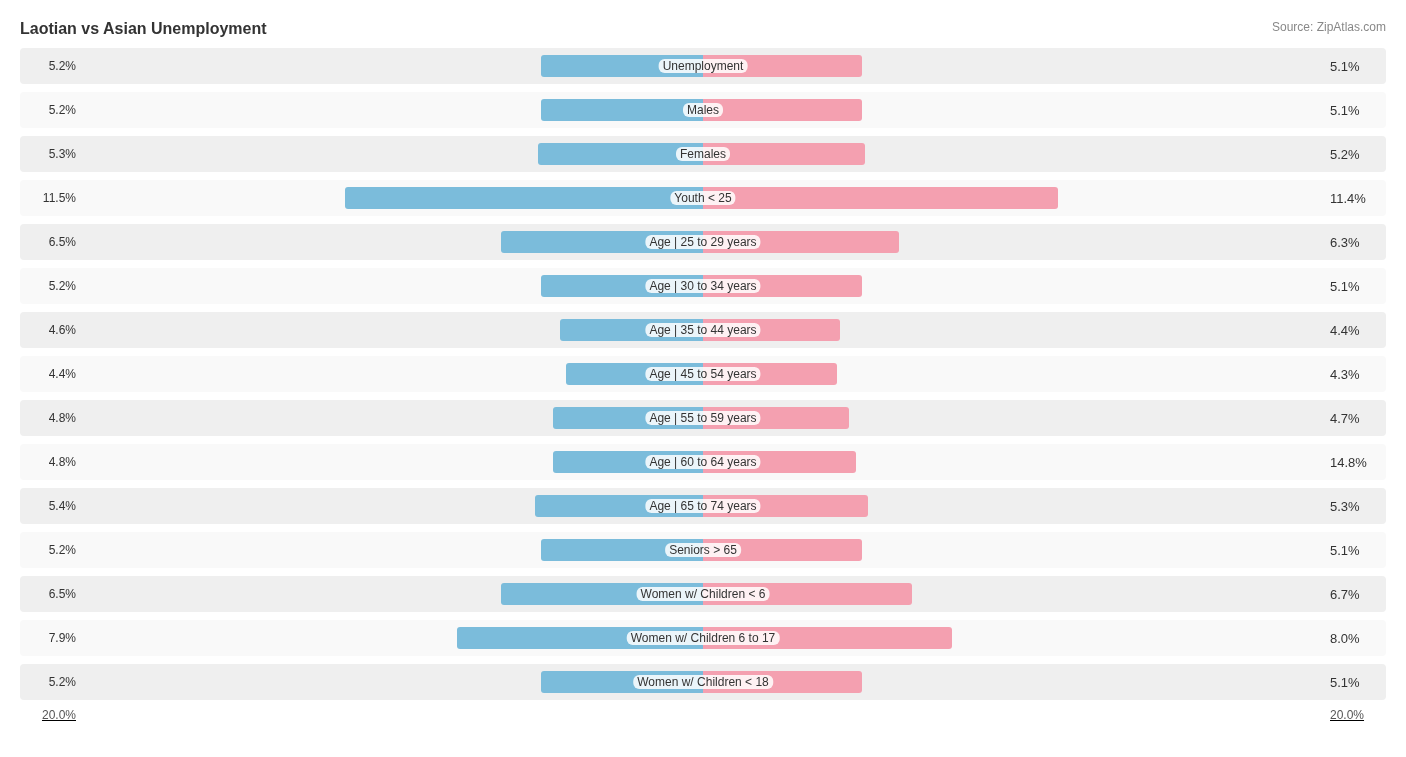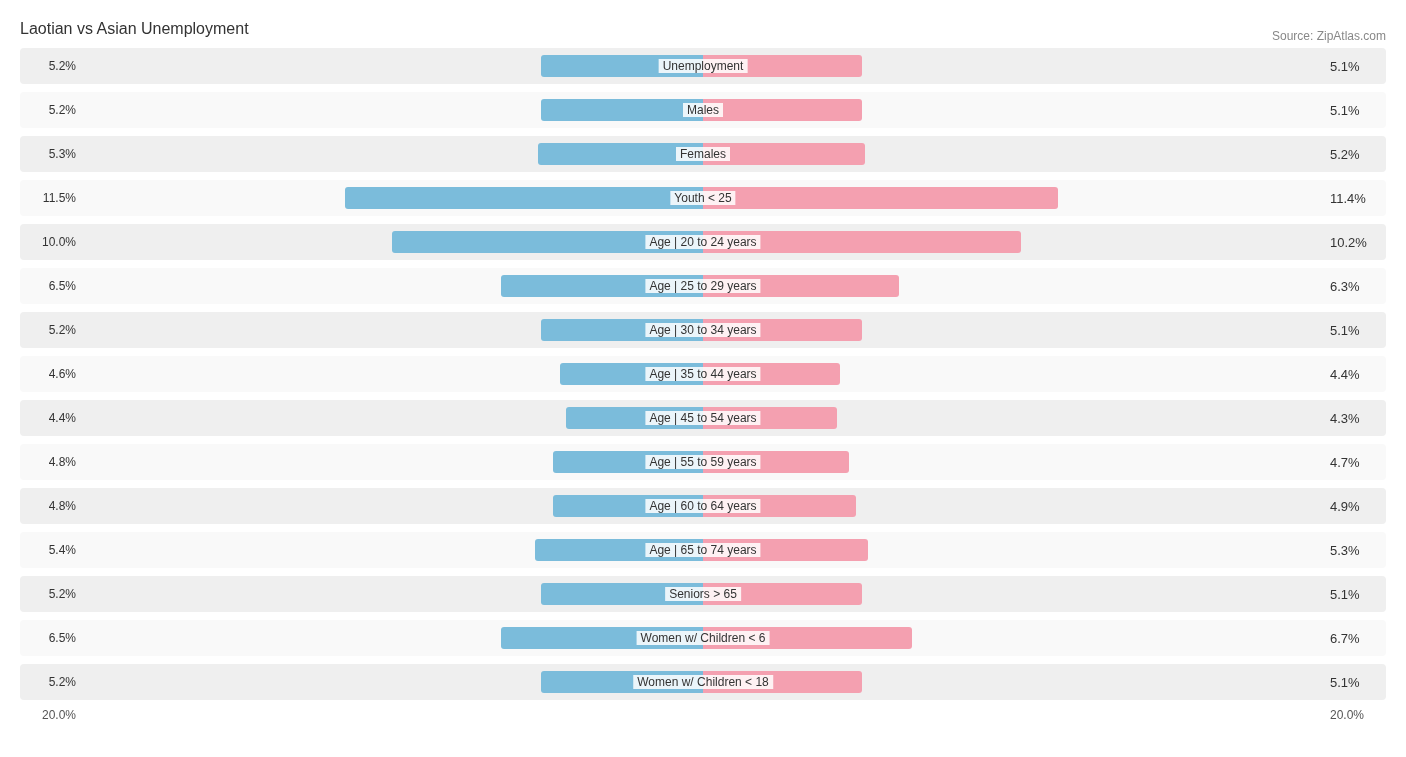--- a/index.html
+++ b/index.html
@@ -9,27 +9,27 @@
       width: 1406px;
       min-height: 757px;
       padding: 20px;
     }
     .chart-container {
       width: 100%;
       position: relative;
     }
     .chart-title {
       font-size: 16px;
-      font-weight: normal;
+      font-weight: bold;
       color: #333;
       margin-bottom: 4px;
     }
     .source-text {
       position: absolute;
-      top: 9px;
+      top: 0;
       right: 0;
       font-size: 12px;
       color: #888;
     }
     .chart-area {
       width: 100%;
       margin-top: 10px;
     }
     .row {
       display: flex;
@@ -104,37 +104,38 @@
     .label-center {
       position: absolute;
       left: 50%;
       transform: translateX(-50%);
       font-size: 12px;
       color: #333;
       white-space: nowrap;
       z-index: 3;
       background: rgba(255,255,255,0.85);
       padding: 0 4px;
-      border-radius: 0;
+      border-radius: 6px;
       pointer-events: none;
     }
     .highlight-left .bar-left {
       background: #4a9ec8;
     }
     .highlight-right .bar-right {
       background: #e8607a;
     }
     .highlight-left .left-val,
     .highlight-left .label-center {
       font-weight: bold;
     }
     .axis-row {
       display: flex;
       align-items: center;
       margin-top: 6px;
+      text-decoration: underline;
     }
     .axis-left {
       width: 60px;
       text-align: right;
       font-size: 12px;
       color: #555;
       padding-right: 4px;
     }
     .axis-right {
       width: 60px;
@@ -208,33 +209,20 @@
             <div class="bar-left" style="width: 57.5%;"></div>
           </div>
           <div class="label-center">Youth &lt; 25</div>
           <div class="bar-right-wrap">
             <div class="bar-right" style="width: 57%;"></div>
           </div>
         </div>
         <div class="right-val">11.4%</div>
       </div>
       <div class="row">
-        <div class="left-val">10.0%</div>
-        <div class="bars-area">
-          <div class="bar-left-wrap">
-            <div class="bar-left" style="width: 50%;"></div>
-          </div>
-          <div class="label-center">Age | 20 to 24 years</div>
-          <div class="bar-right-wrap">
-            <div class="bar-right" style="width: 51%;"></div>
-          </div>
-        </div>
-        <div class="right-val">10.2%</div>
-      </div>
-      <div class="row">
         <div class="left-val">6.5%</div>
         <div class="bars-area">
           <div class="bar-left-wrap">
             <div class="bar-left" style="width: 32.5%;"></div>
           </div>
           <div class="label-center">Age | 25 to 29 years</div>
           <div class="bar-right-wrap">
             <div class="bar-right" style="width: 31.5%;"></div>
           </div>
         </div>
@@ -296,21 +284,21 @@
         <div class="left-val">4.8%</div>
         <div class="bars-area">
           <div class="bar-left-wrap">
             <div class="bar-left" style="width: 24%;"></div>
           </div>
           <div class="label-center">Age | 60 to 64 years</div>
           <div class="bar-right-wrap">
             <div class="bar-right" style="width: 24.5%;"></div>
           </div>
         </div>
-        <div class="right-val">4.9%</div>
+        <div class="right-val">14.8%</div>
       </div>
       <div class="row">
         <div class="left-val">5.4%</div>
         <div class="bars-area">
           <div class="bar-left-wrap">
             <div class="bar-left" style="width: 27%;"></div>
           </div>
           <div class="label-center">Age | 65 to 74 years</div>
           <div class="bar-right-wrap">
             <div class="bar-right" style="width: 26.5%;"></div>
@@ -336,20 +324,33 @@
         <div class="bars-area">
           <div class="bar-left-wrap">
             <div class="bar-left" style="width: 32.5%;"></div>
           </div>
           <div class="label-center">Women w/ Children &lt; 6</div>
           <div class="bar-right-wrap">
             <div class="bar-right" style="width: 33.5%;"></div>
           </div>
         </div>
         <div class="right-val">6.7%</div>
+      </div>
+      <div class="row">
+        <div class="left-val">7.9%</div>
+        <div class="bars-area">
+          <div class="bar-left-wrap">
+            <div class="bar-left" style="width: 39.5%;"></div>
+          </div>
+          <div class="label-center">Women w/ Children 6 to 17</div>
+          <div class="bar-right-wrap">
+            <div class="bar-right" style="width: 40%;"></div>
+          </div>
+        </div>
+        <div class="right-val">8.0%</div>
       </div>
       <div class="row">
         <div class="left-val">5.2%</div>
         <div class="bars-area">
           <div class="bar-left-wrap">
             <div class="bar-left" style="width: 26%;"></div>
           </div>
           <div class="label-center">Women w/ Children &lt; 18</div>
           <div class="bar-right-wrap">
             <div class="bar-right" style="width: 25.5%;"></div>

